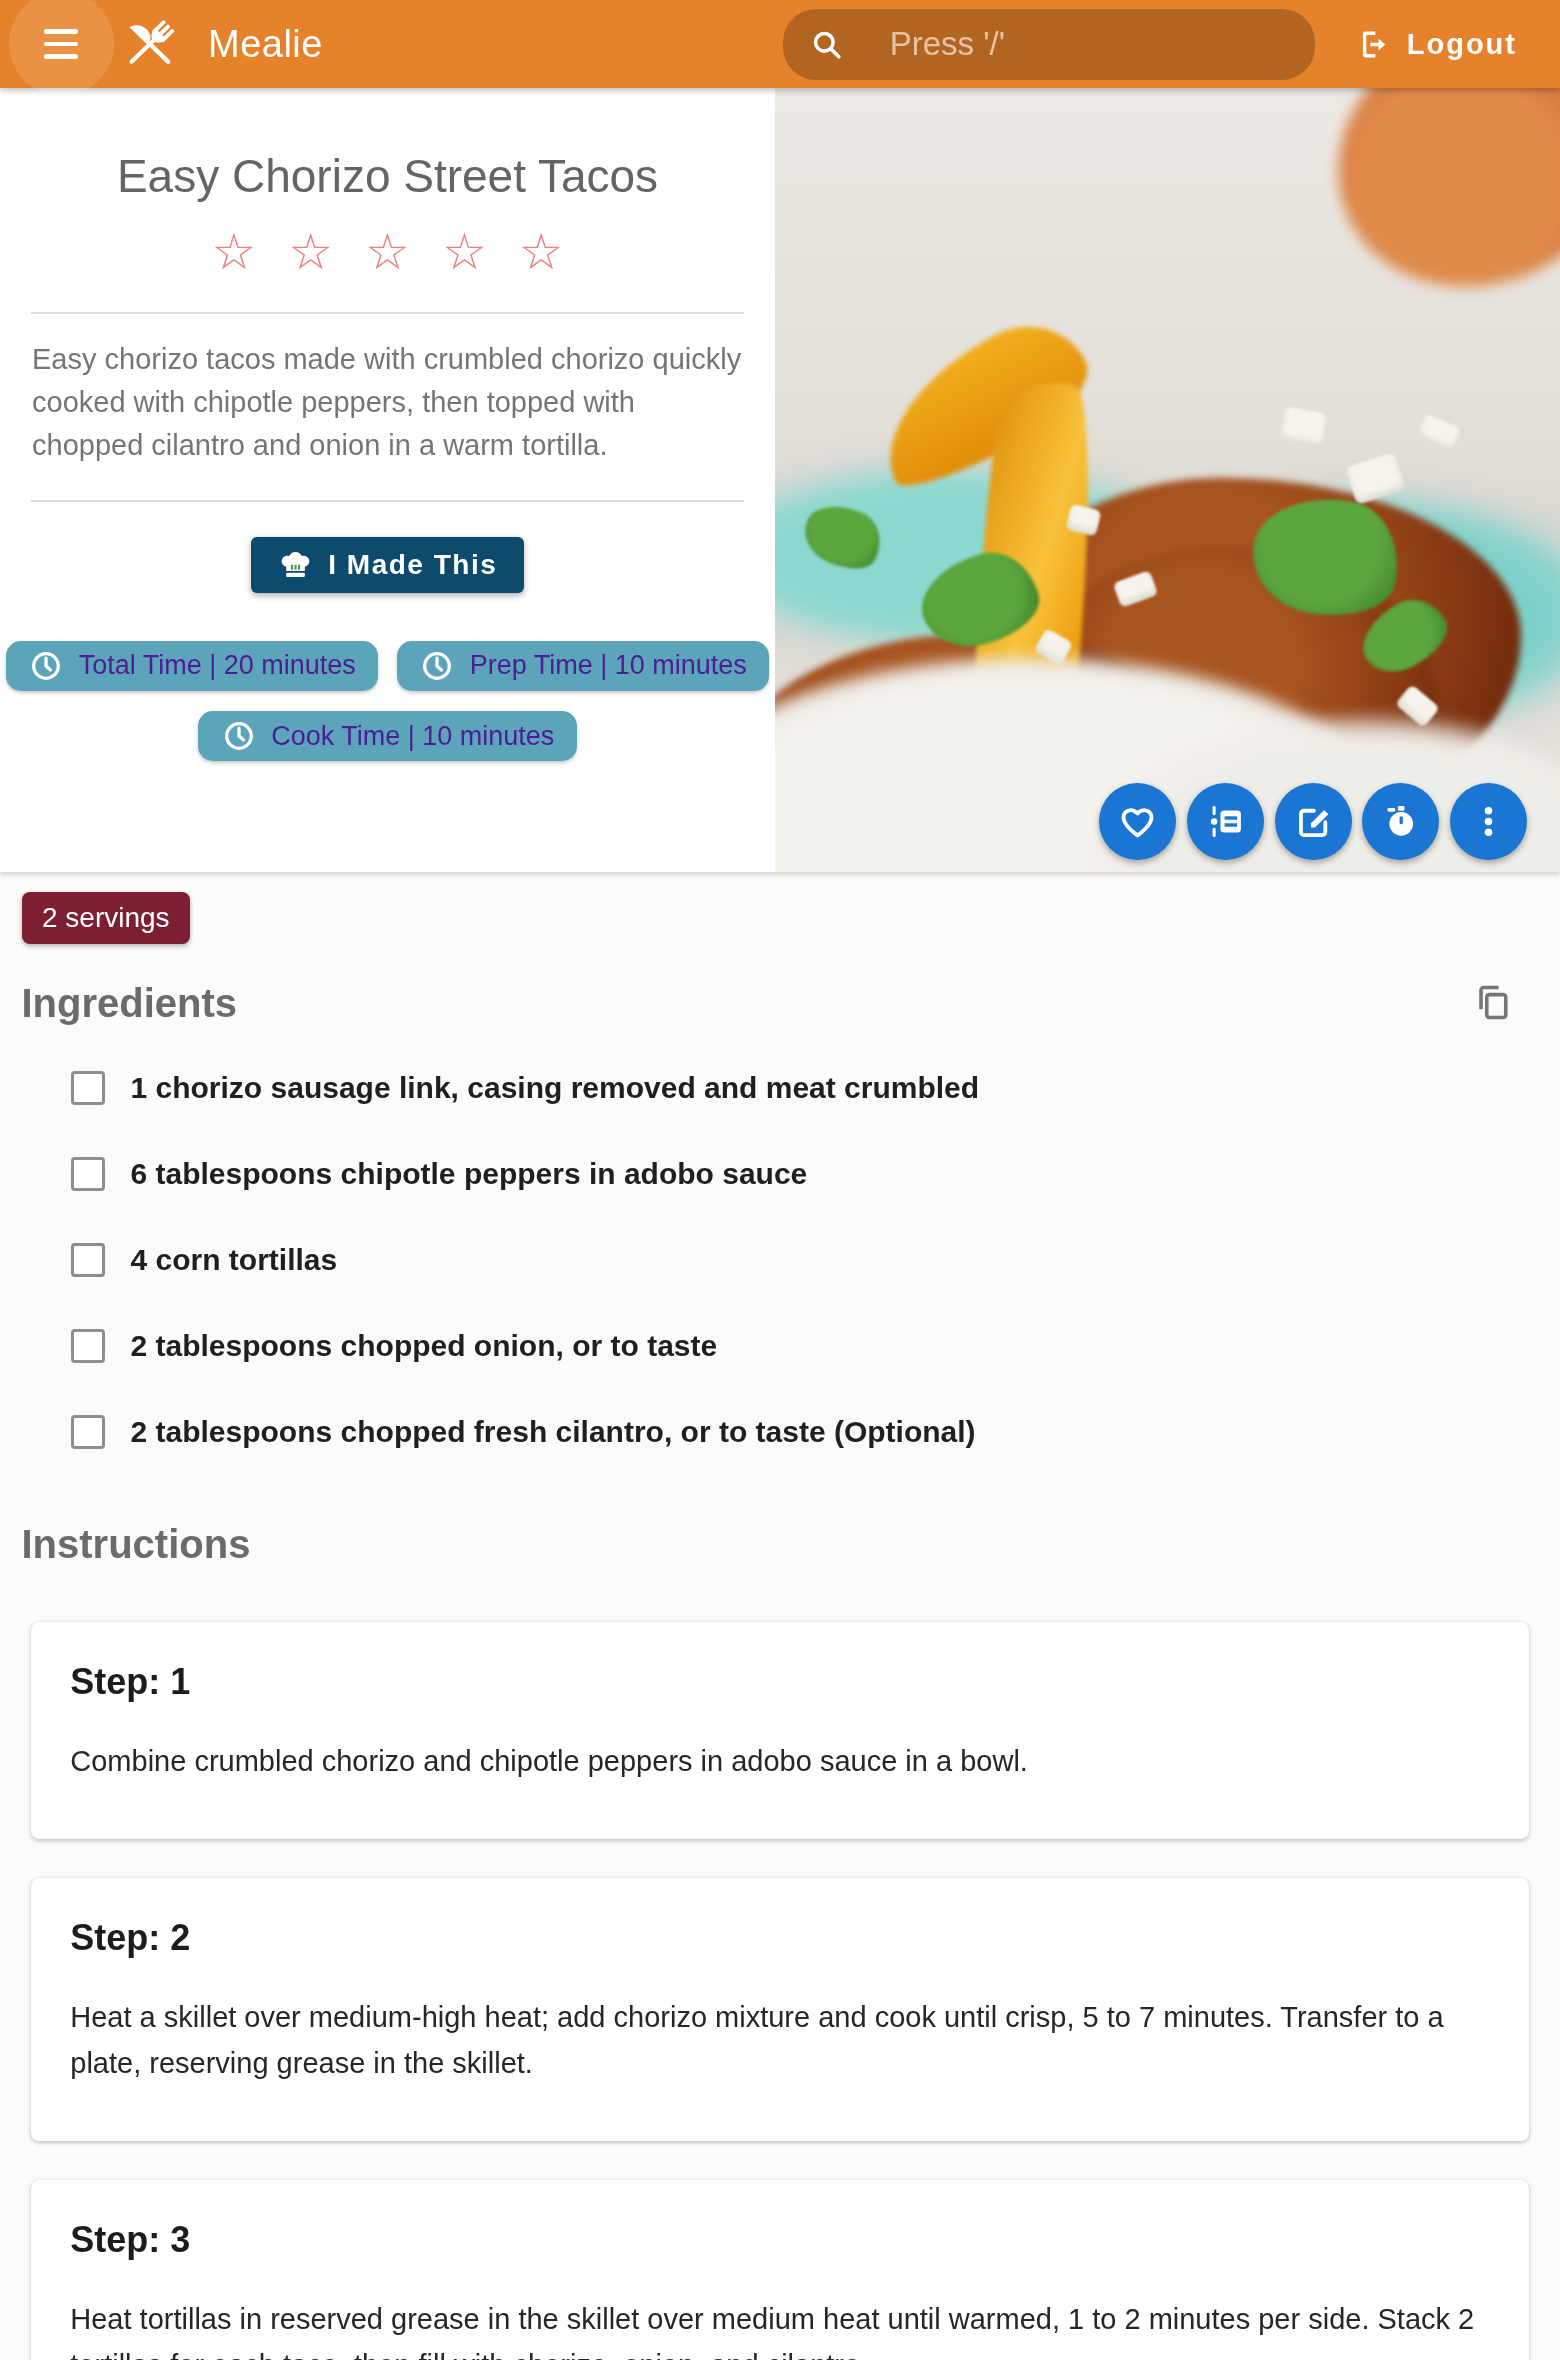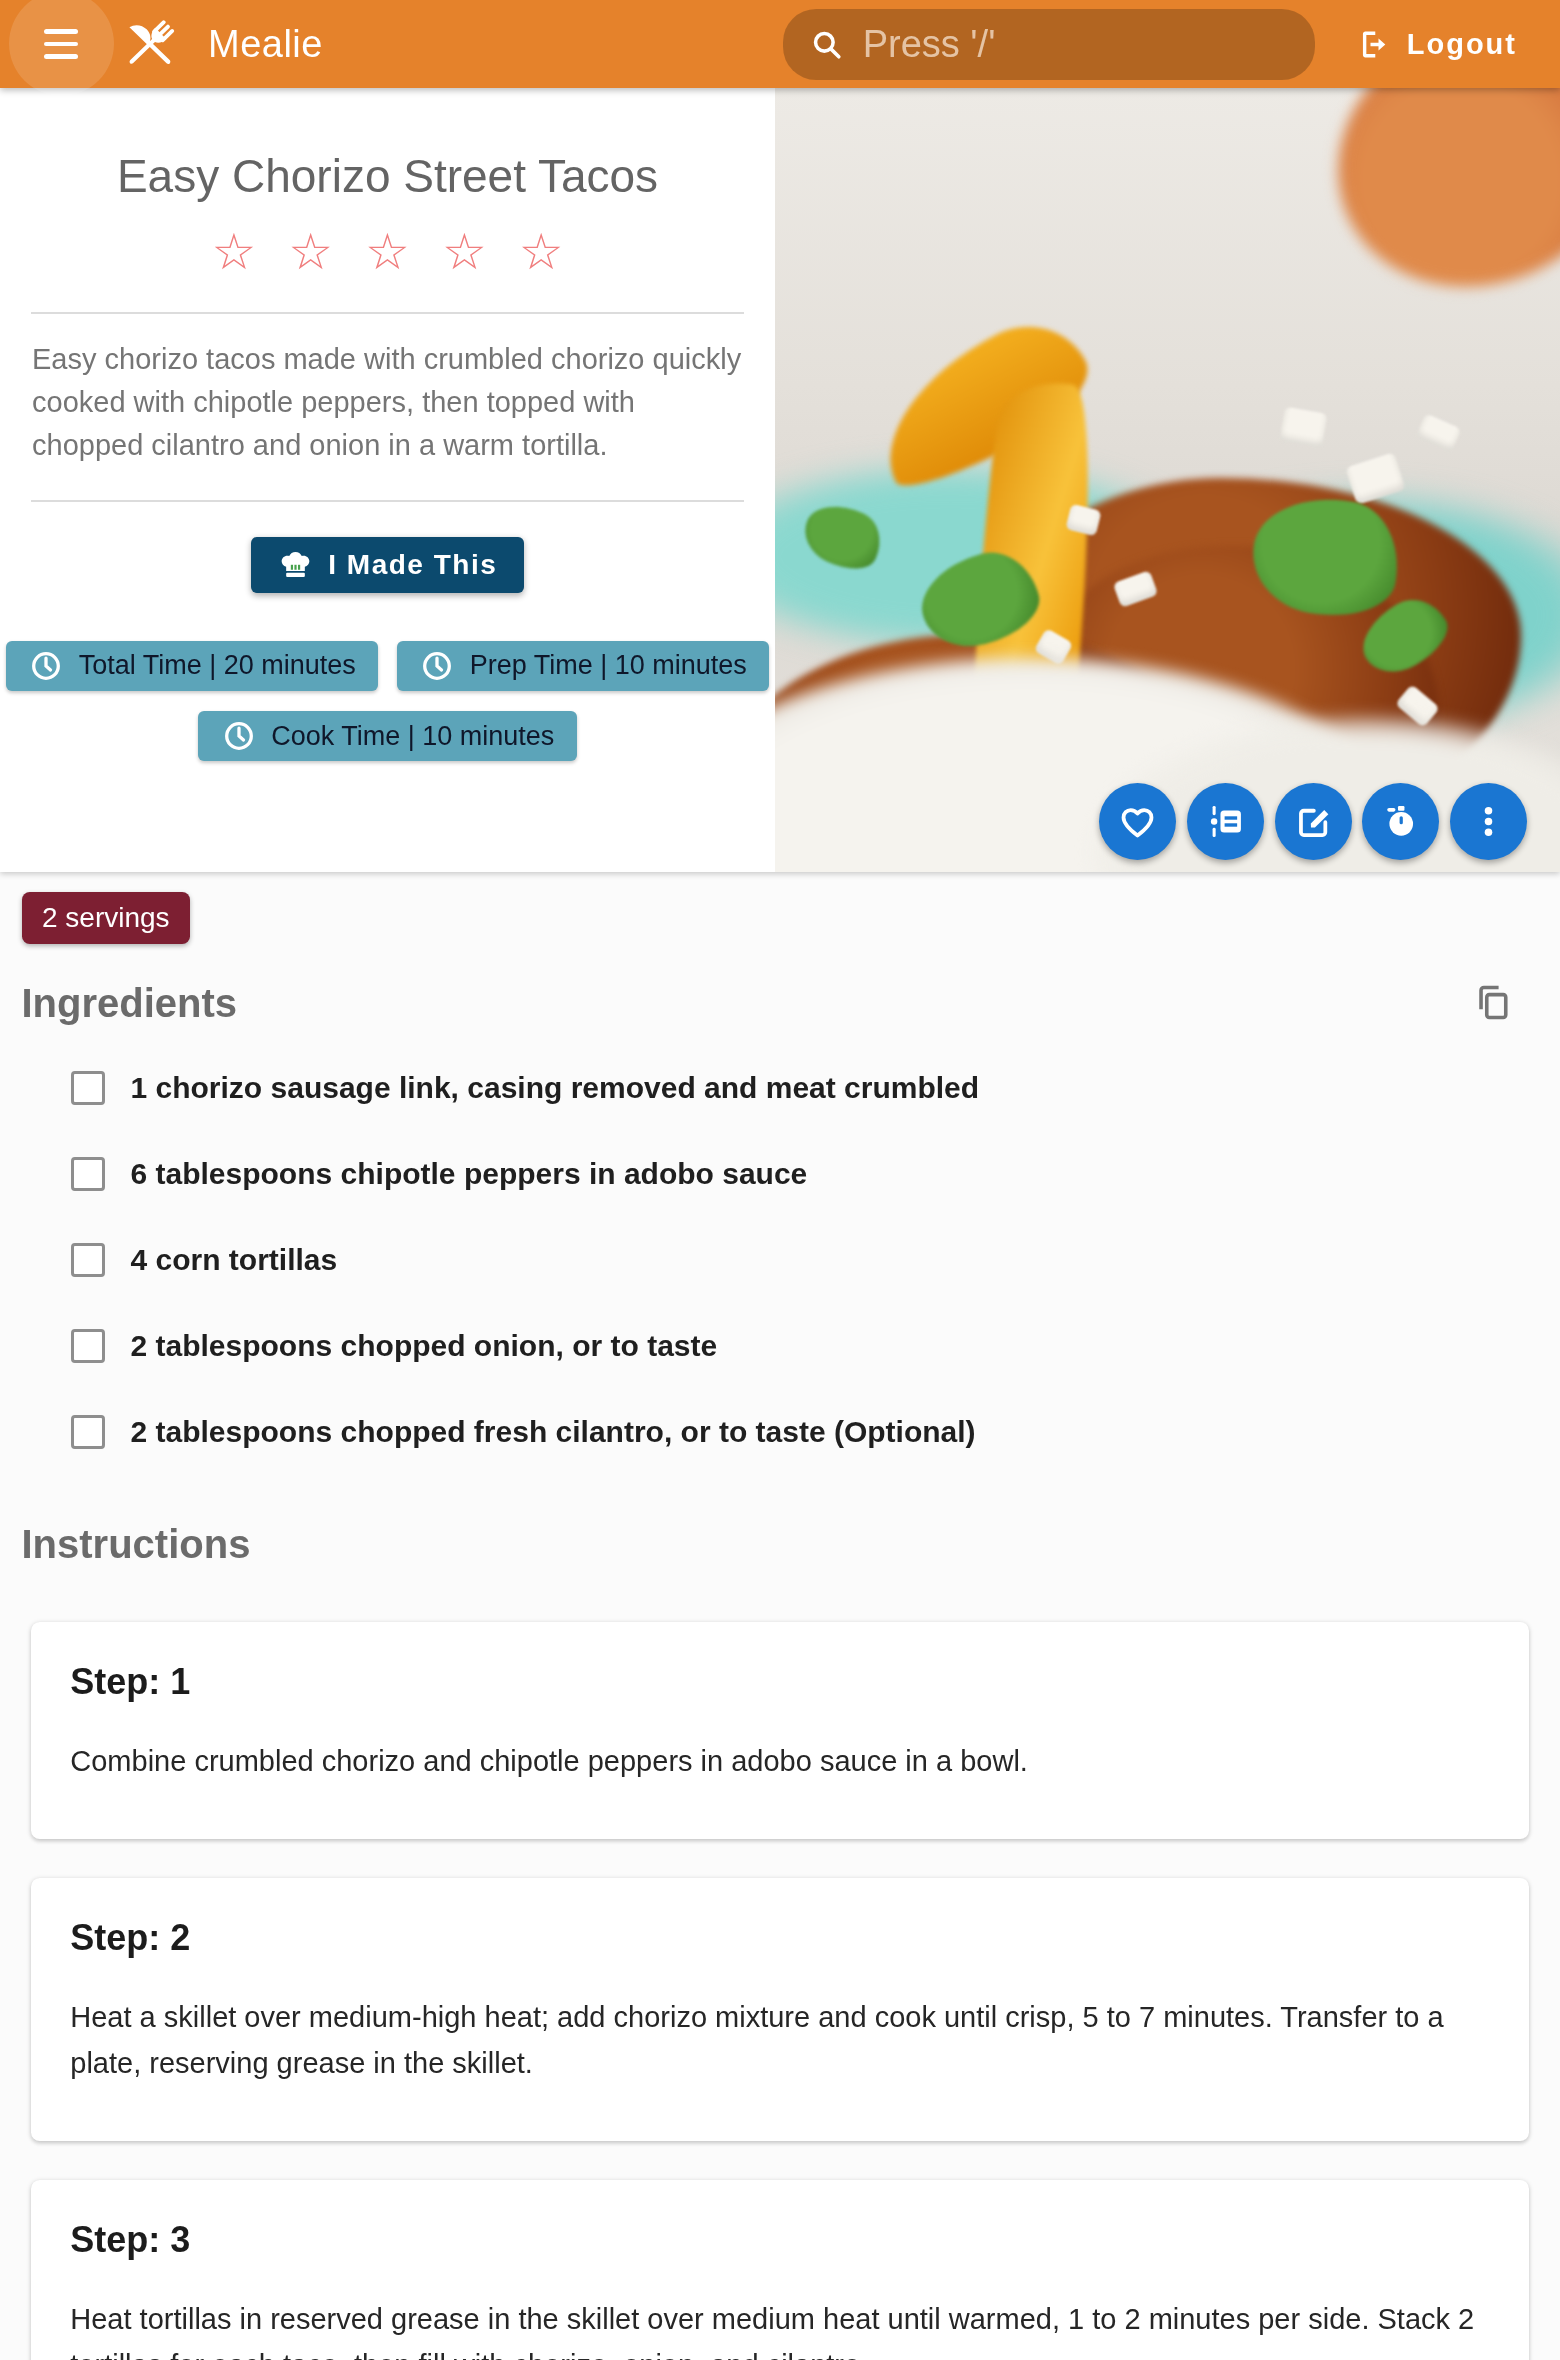--- a/index.html
+++ b/index.html
@@ -19,21 +19,21 @@
   .hamburger { position:relative; background:none; border:none; cursor:pointer; display:flex; flex-direction:column; gap:7.8px; }
   .hamburger span { display:block; width:34px; height:4.9px; border-radius:2.9px; background:#fff; }
   .logo { width:66px; height:66px; margin-right:25px; display:grid; place-items:center; }
   .logo svg { width:62px; height:62px; }
   .app-title { color:#fff; font-size:38px; font-weight:400; letter-spacing:0.5px; }
   .searchbox {
     margin-left:auto; width:532px; height:71px; border-radius:33px;
     background:rgba(0,0,0,.22); display:flex; align-items:center; padding:0 25px; gap:17.6px; cursor:text;
   }
   .searchbox svg { width:37px; height:37px; flex:none; }
-  .search-ph { font-size:38px; color:rgba(255,245,232,.66); }
+  .search-ph { font-size:33px; color:rgba(255,245,232,.66);margin-left:27px; }
   .logout { margin-left:41px; display:flex; align-items:center; gap:13.7px; background:none; border:none; cursor:pointer; }
   .logout svg { width:37px; height:37px; }
   .logout-label { color:#fff; font-size:29px; font-weight:bold; letter-spacing:2px; }
 
   
   .recipe-card { display:flex; background:#fff; box-shadow:0 2px 5.9px rgba(0,0,0,.2); height:784px; }
   .recipe-left { width:775px; flex:none; padding-top:62px; }
   .recipe-left h1 { font-size:46px; line-height:53px; font-weight:400; color:#646464; text-align:center; }
   .stars { margin-top:23.4px; display:flex; justify-content:center; gap:32px; }
   .star { font-size:50px; line-height:53px; color:#F07E7E; cursor:pointer; }
@@ -52,21 +52,21 @@
     background:#0D7591; color:#fff; border:none; border-radius:5.9px; cursor:pointer;
     font-family:inherit; font-size:27px; font-weight:500;
     box-shadow:0 2px 4.9px rgba(0,0,0,.3);
   }
   .lastmade-btn svg { width:33px; height:33px; }
   .chips { margin-top:48px; }
   .chip-row { display:flex; justify-content:center; gap:18.5px; }
   .chip-row + .chip-row { margin-top:20.5px; }
   .time-chip {
     display:flex; align-items:center; gap:14.6px; height:50px; padding:0 22.4px;
-    background:#5CA4B9; color:#0f172a; border-radius:6px; font-size:27px;
+    background:#5CA4B9; color:#4c1d95; border-radius:15px; font-size:27px;
     box-shadow:0 2px 3.9px rgba(0,0,0,.22); cursor:default;
   }
   .time-chip svg { width:36px; height:36px; }
 
   
   .recipe-photo { position:relative; flex:1; overflow:hidden;
     background:linear-gradient(180deg,#EDEAE5 0%,#E4E0DA 38%,#DCD8D2 60%,#E7E4DF 100%); }
   .blob { position:absolute; border-radius:50%; }
   .ph-orange-tr { right:-68px; top:-59px; width:293px; height:254px; transform:rotate(-25deg);
     background:radial-gradient(circle at 40% 55%, #E08A4A 0 45%, #D2703A 70%, transparent 72%); filter:blur(6.8px); }

